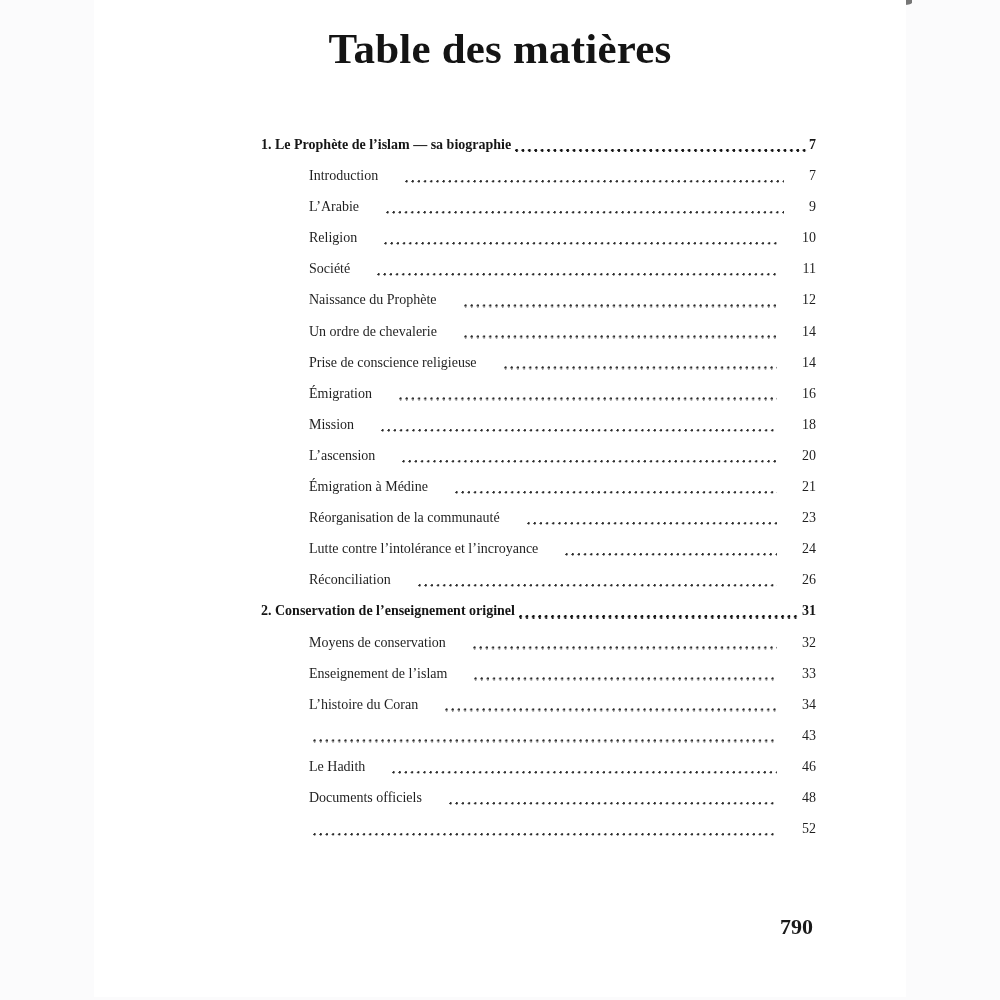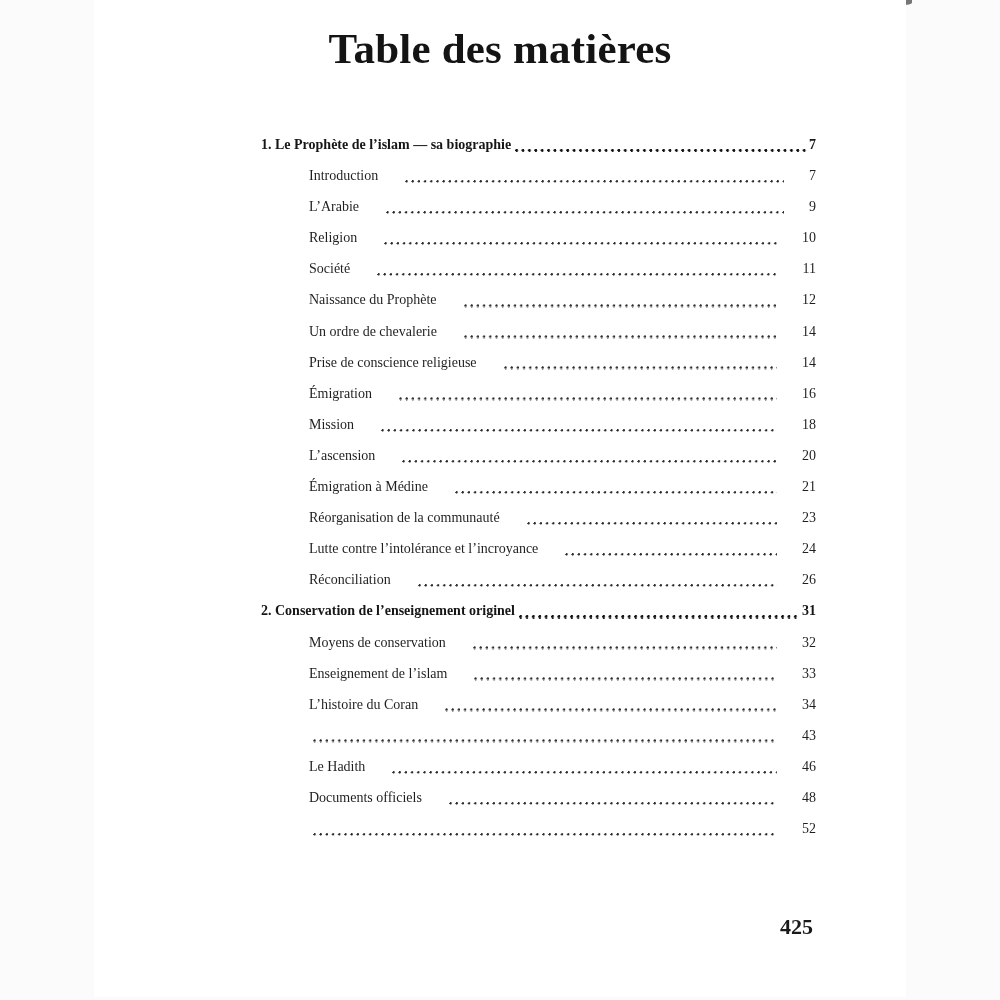--- a/index.html
+++ b/index.html
@@ -77,15 +77,15 @@
         <div class="toc-row level2"><span class="lbl">Réconciliation</span><div class="leader"></div><span class="pg">26</span></div>
         <div class="toc-row level1"><span class="lbl">2. Conservation de l’enseignement originel</span><div class="leader"></div><span class="pg">31</span></div>
         <div class="toc-row level2"><span class="lbl">Moyens de conservation</span><div class="leader"></div><span class="pg">32</span></div>
         <div class="toc-row level2"><span class="lbl">Enseignement de l’islam</span><div class="leader"></div><span class="pg">33</span></div>
         <div class="toc-row level2"><span class="lbl">L’histoire du Coran</span><div class="leader"></div><span class="pg">34</span></div>
         <div class="toc-row level2"><div class="leader"></div><span class="pg">43</span></div>
         <div class="toc-row level2"><span class="lbl">Le Hadith</span><div class="leader"></div><span class="pg">46</span></div>
         <div class="toc-row level2"><span class="lbl">Documents officiels</span><div class="leader"></div><span class="pg">48</span></div>
         <div class="toc-row level2"><div class="leader"></div><span class="pg">52</span></div>
       </div>
-    <div class="folio">425</div>
+    <div class="folio">790</div>
   </div>
 </div>
 
 </body></html>

